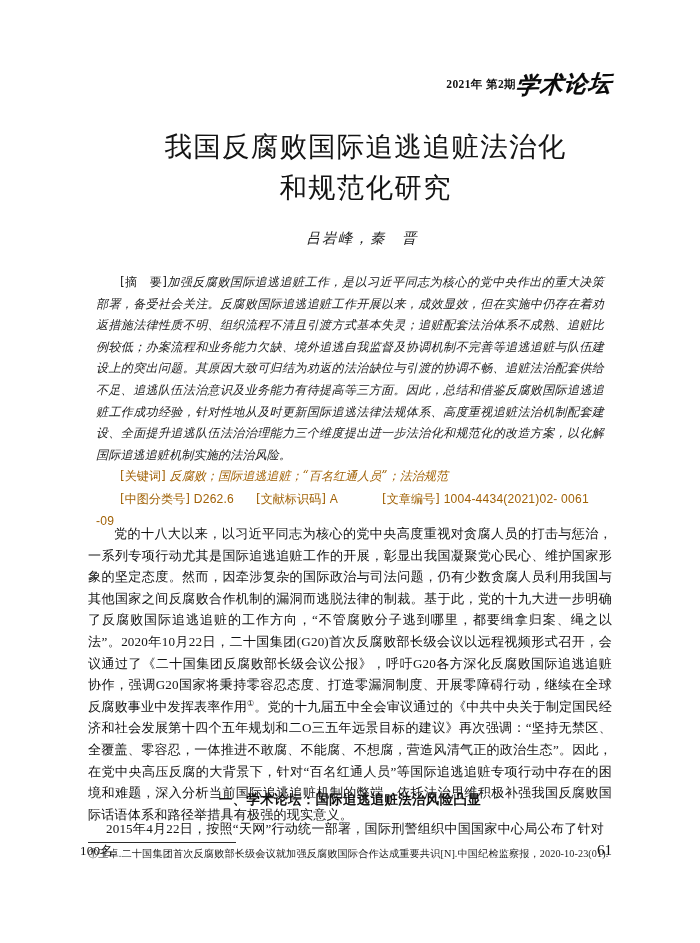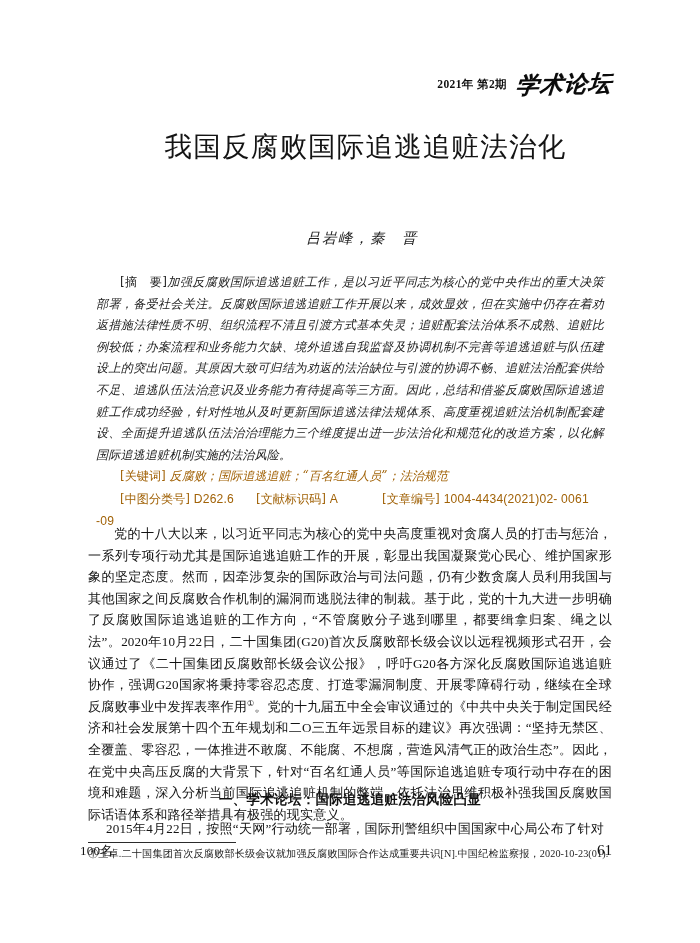--- a/index.html
+++ b/index.html
@@ -24,21 +24,21 @@
     padding: 0;
   }
 
   
   .running-header {
     position: absolute;
     top: 72px;
     right: 88px;
     display: flex;
     align-items: flex-end;
-    gap: 9px;
+    gap: 0;
     white-space: nowrap;
     margin-left: 35px;
   }
   .issue-line {
     font-family: "Liberation Serif", "DejaVu Serif", serif;
     font-size: 11.5px;
     font-weight: bold;
     letter-spacing: 0.4px;
     color: #111;
     padding-bottom: 3px;
@@ -211,20 +211,21 @@
 
 <div class="page">
 
   <div class="running-header">
     <span class="issue-line">2021年 第2期</span>
     <span class="journal-mark">学术论坛</span>
   </div>
 
   <div class="title-block">
     <div class="doc-title">我国反腐败国际追逃追赃法治化</div>
+    <div class="doc-title">和规范化研究</div>
   </div>
 
   <div class="authors">吕岩峰，秦　晋</div>
 
   <div class="frontmatter">
 
     <p class="fm-para indent"><span class="fm-label">[摘　要]</span><span>加强反腐败国际追逃追赃工作，是以习近平同志为核心的党中央作出的重大决策部署，备受社会关注。反腐败国际追逃追赃工作开展以来，成效显效，但在实施中仍存在着劝返措施法律性质不明、组织流程不清且引渡方式基本失灵；追赃配套法治体系不成熟、追赃比例较低；办案流程和业务能力欠缺、境外追逃自我监督及协调机制不完善等追逃追赃与队伍建设上的突出问题。其原因大致可归结为劝返的法治缺位与引渡的协调不畅、追赃法治配套供给不足、追逃队伍法治意识及业务能力有待提高等三方面。因此，总结和借鉴反腐败国际追逃追赃工作成功经验，针对性地从及时更新国际追逃法律法规体系、高度重视追赃法治机制配套建设、全面提升追逃队伍法治治理能力三个维度提出进一步法治化和规范化的改造方案，以化解国际追逃追赃机制实施的法治风险。</span></p>
 
     <p class="fm-row"><span class="fm-label">[关键词]</span>
       <span>反腐败；国际追逃追赃；“百名红通人员”；法治规范</span></p>

